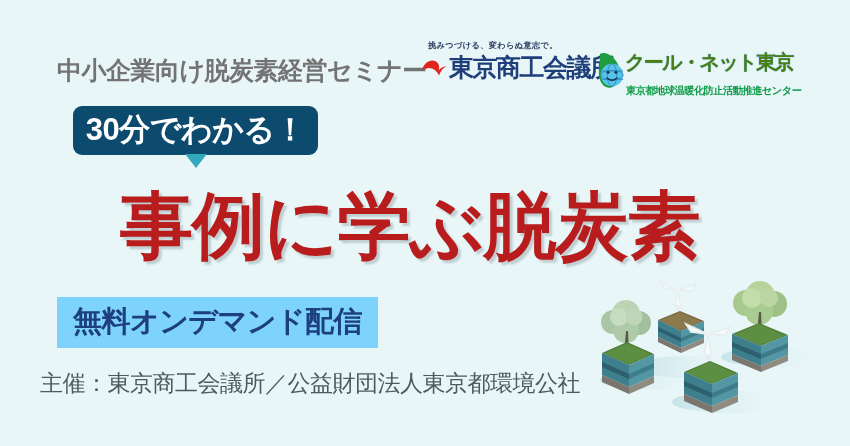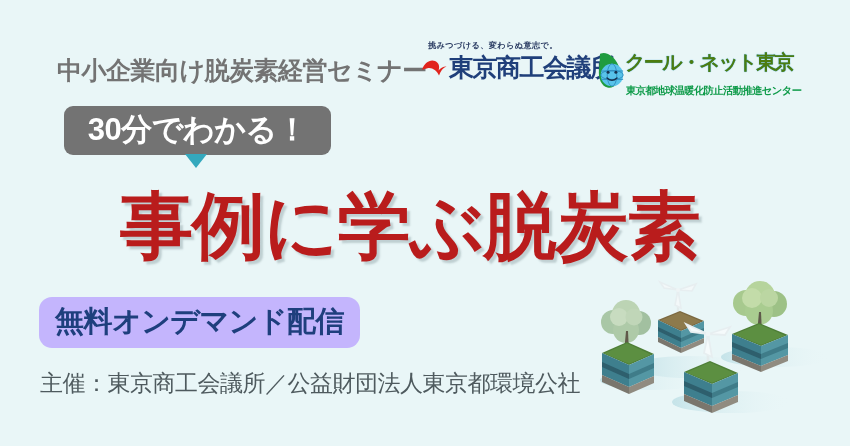--- a/index.html
+++ b/index.html
@@ -112,25 +112,25 @@
     color: #0f9b4a;
     letter-spacing: -0.6px;
     white-space: nowrap;
     transform: scale(0.98);
     transform-origin: left top;
   }
 
   
   #bubble {
     position: absolute;
-    left: 64px;
+    left: 73px;
     top: 106px;
-    width: 267px;
+    width: 245px;
     height: 49px;
-    background: #737373;
+    background: #0c4a6e;
     border-radius: 9px;
   }
   #bubble-label {
     position: absolute;
     left: 0; right: 0; top: 0; bottom: 0;
     display: flex;
     align-items: center;
     justify-content: center;
     color: #ffffff;
     font-size: 31px;
@@ -160,26 +160,26 @@
     color: #b91c1c;
     letter-spacing: -1px;
     white-space: nowrap;
     line-height: 1.2;
     text-shadow: 3px 3px 2px rgba(140,160,165,0.45);
   }
 
   
   #ondemand-box {
     position: absolute;
-    left: 39px;
+    left: 57px;
     top: 297px;
     width: 321px;
     height: 51px;
-    background: #c4b5fd;
-    border-radius: 13px;
+    background: #7dd3fc;
+    border-radius: 0;
   }
   #ondemand-label {
     position: absolute;
     left: 0; right: 0; top: 0; bottom: 0;
     display: flex;
     align-items: center;
     justify-content: center;
     color: #1e3f7d;
     font-size: 29px;
     font-weight: 700;

